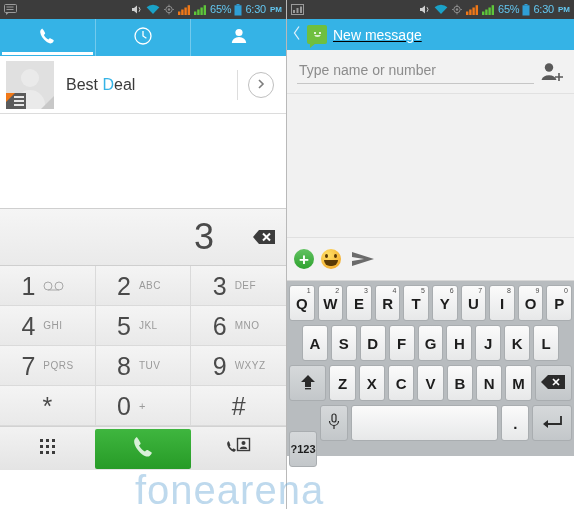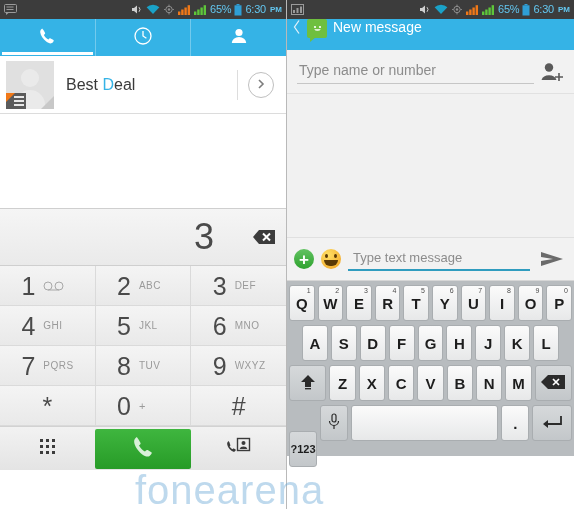--- a/index.html
+++ b/index.html
@@ -126,22 +126,22 @@
     display: flex; align-items: center;
   }
   .da-cell { flex: 1; display: flex; align-items: center; justify-content: center; }
   .call-btn {
     width: 96px; height: 40px; background: linear-gradient(#3fb63f, #279b27);
     border-radius: 2px; display: flex; align-items: center; justify-content: center;
   }
 
   
   .msg-header {
-    height: 31px; background: #35b3e6; display: flex; align-items: flex-start;
-    padding: 0 6px; gap: 6px;
+    height: 31px; background: #35b3e6; display: flex; align-items: center;
+    padding: 0 6px; gap: 6px; text-decoration: underline;
   }
   .msg-icon {
     width: 20px; height: 19px; background: #6fbf3f; border-radius: 2px;
     position: relative; display: flex; align-items: center; justify-content: center;
   }
   .msg-icon::after {
     content: ""; position: absolute; left: 3px; bottom: -4px;
     border-top: 5px solid #6fbf3f; border-right: 6px solid transparent;
   }
   .msg-title { color: #ffffff; font-size: 14px; }
@@ -545,21 +545,20 @@
 
     <div class="msg-body"></div>
 
     <div class="compose-bar">
       <span class="plus-btn">+</span>
       <span class="emoji-btn">
         <i class="eye l"></i>
           <i class="eye r"></i>
           <i class="mouth"></i>
       </span>
-      <input class="compose-input" type="text" placeholder="Type text message" style="">
       <span class="send-btn">
         <svg width="26" height="20" viewBox="0 0 26 20">
             <path d="M2 3 L24 10 L2 17 L2 12 L14 10 L2 8 Z" fill="#6b6b6b"></path>
           </svg>
       </span>
     </div>
 
     <div class="keyboard">
       <div class="kb-row">
         <div class="kb-key">

